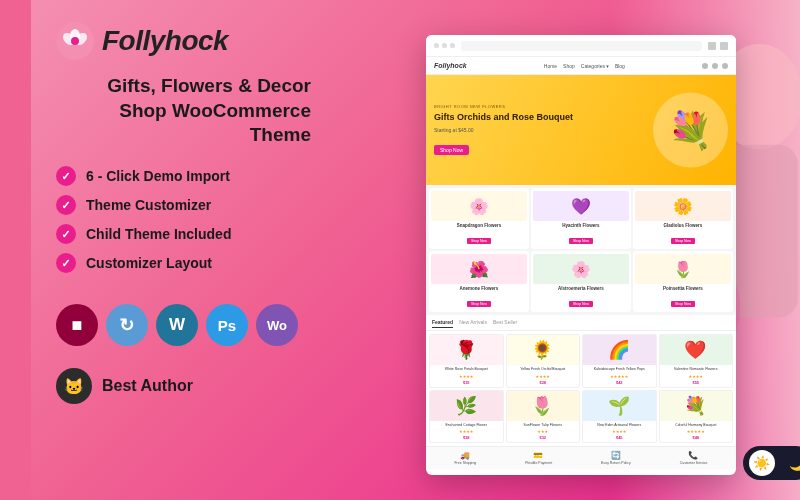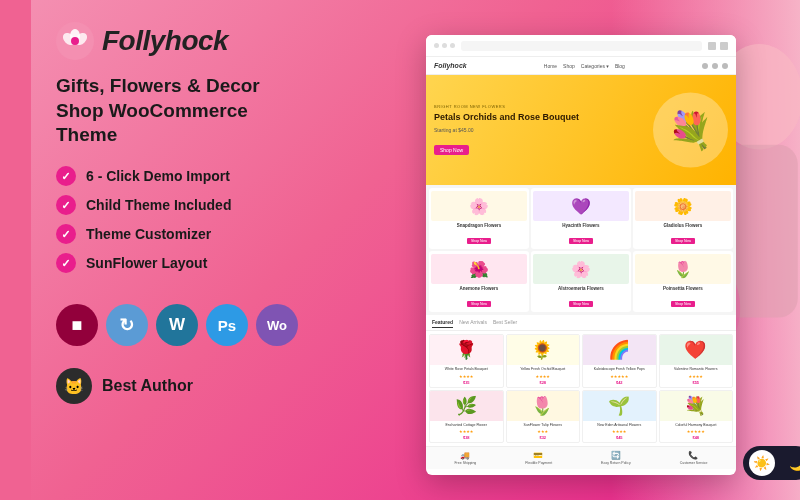--- a/index.html
+++ b/index.html
@@ -53,20 +53,21 @@
       color: #222;
       letter-spacing: -0.5px;
     }
 
     .tagline {
       font-size: 19px;
       font-weight: 700;
       color: #1a1a1a;
       line-height: 1.3;
       margin-bottom: 18px;
+      text-align: right;
     }
 
     .features-list {
       list-style: none;
       margin-bottom: 22px;
     }
 
     .features-list li {
       display: flex;
       align-items: center;
@@ -541,29 +542,29 @@
 
     <div class="tagline">Gifts, Flowers &amp; Decor Shop WooCommerce Theme</div>
 
     <ul class="features-list">
       <li>
         <span class="check-icon"></span>
         <span>6 - Click Demo Import</span>
       </li>
       <li>
         <span class="check-icon"></span>
+        <span>Theme Customizer</span>
+      </li>
+      <li>
+        <span class="check-icon"></span>
         <span>Child Theme Included</span>
       </li>
       <li>
         <span class="check-icon"></span>
-        <span>Theme Customizer</span>
-      </li>
-      <li>
-        <span class="check-icon"></span>
-        <span>SunFlower Layout</span>
+        <span>Customizer Layout</span>
       </li>
     </ul>
 
     <div class="plugin-badges">
       <div class="badge badge-elementor">■</div>
       <div class="badge badge-update">↻</div>
       <div class="badge badge-wp">W</div>
       <div class="badge badge-ps">Ps</div>
       <div class="badge badge-woo">Wo</div>
     </div>
@@ -605,21 +606,21 @@
         <div class="preview-nav-actions">
           <div class="preview-action-dot"></div>
           <div class="preview-action-dot"></div>
           <div class="preview-action-dot"></div>
         </div>
       </div>
 
       <div class="preview-hero">
         <div class="hero-text-area">
           <div class="hero-small-text">BRIGHT ROOM NEW FLOWERS</div>
-          <div class="hero-title">Petals Orchids and Rose Bouquet</div>
+          <div class="hero-title">Gifts Orchids and Rose Bouquet</div>
           <div class="hero-price">Starting at $45.00</div>
           <div class="hero-btn">Shop Now</div>
         </div>
         <div class="hero-image-area">
           <div class="hero-flower-circle">
             <span style="font-size:36px;">💐</span>
           </div>
         </div>
       </div>
 

